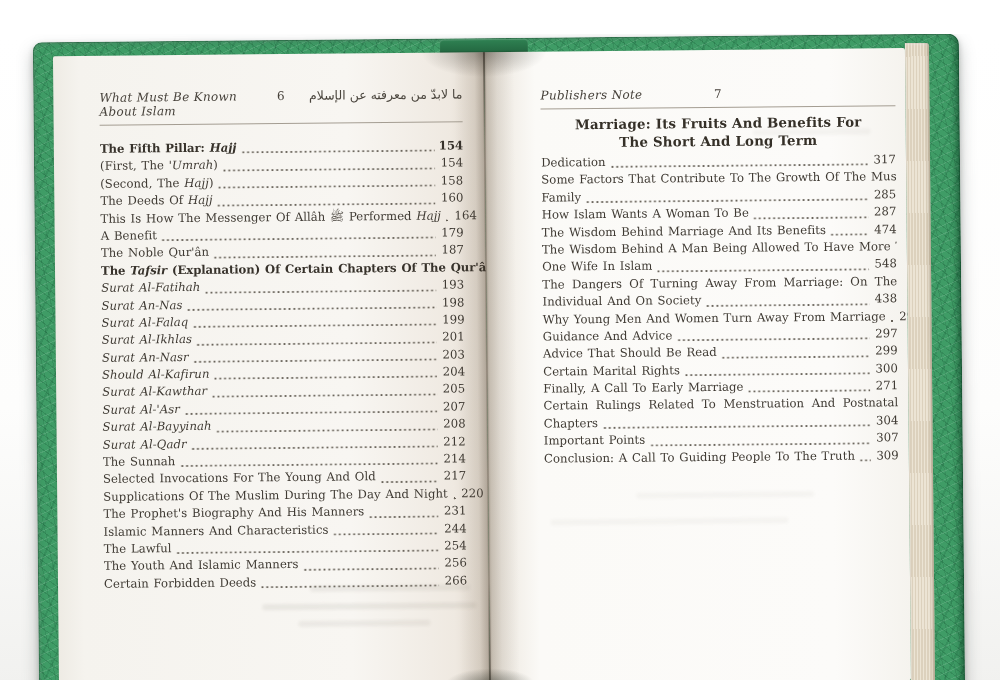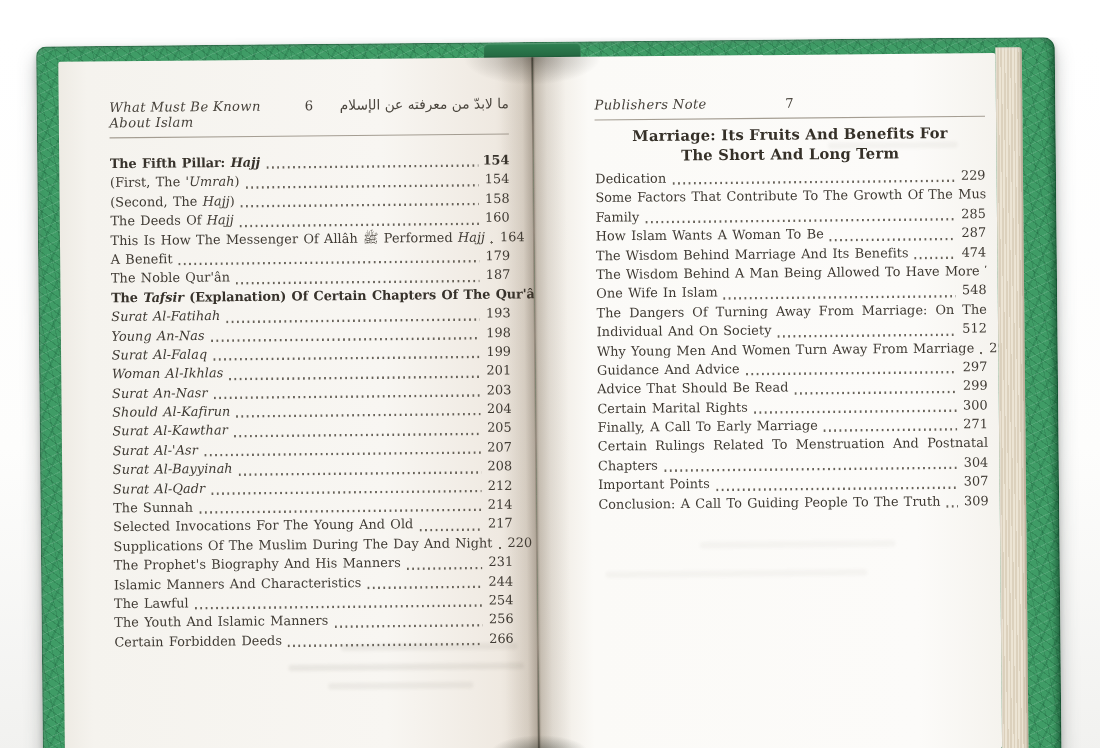--- a/index.html
+++ b/index.html
@@ -182,31 +182,31 @@
             </div>
             <div class="toc-row bold">
               <span class="toc-text">The <span class="it">Tafsir</span> (Explanation) Of Certain Chapters Of The Qur'ân</span>
             </div>
             <div class="toc-row">
               <span class="toc-text"><span class="it">Surat Al-Fatihah</span></span>
               <span class="dots"></span>
               <span class="pg">193</span>
             </div>
             <div class="toc-row">
-              <span class="toc-text"><span class="it">Young An-Nas</span></span>
+              <span class="toc-text"><span class="it">Surat An-Nas</span></span>
               <span class="dots"></span>
               <span class="pg">198</span>
             </div>
             <div class="toc-row">
               <span class="toc-text"><span class="it">Surat Al-Falaq</span></span>
               <span class="dots"></span>
               <span class="pg">199</span>
             </div>
             <div class="toc-row">
-              <span class="toc-text"><span class="it">Woman Al-Ikhlas</span></span>
+              <span class="toc-text"><span class="it">Surat Al-Ikhlas</span></span>
               <span class="dots"></span>
               <span class="pg">201</span>
             </div>
             <div class="toc-row">
               <span class="toc-text"><span class="it">Surat An-Nasr</span></span>
               <span class="dots"></span>
               <span class="pg">203</span>
             </div>
             <div class="toc-row">
               <span class="toc-text"><span class="it">Should Al-Kafirun</span></span>
@@ -286,21 +286,21 @@
           <span class="rh-side"></span>
         </div>
         <div class="section-title">
           <div>Marriage: Its Fruits And Benefits For</div>
           <div>The Short And Long Term</div>
         </div>
         <div class="toc toc-right-block" id="toc-right">
             <div class="toc-row">
               <span class="toc-text">Dedication</span>
               <span class="dots"></span>
-              <span class="pg">229</span>
+              <span class="pg">317</span>
             </div>
             <div class="toc-row wrap"><span class="toc-text">Some Factors That Contribute To The Growth Of The Muslim</span></div>
             <div class="toc-row">
               <span class="toc-text">Family</span>
               <span class="dots"></span>
               <span class="pg">285</span>
             </div>
             <div class="toc-row">
               <span class="toc-text">How Islam Wants A Woman To Be</span>
               <span class="dots"></span>
@@ -314,21 +314,21 @@
             <div class="toc-row wrap"><span class="toc-text">The Wisdom Behind A Man Being Allowed To Have More Than</span></div>
             <div class="toc-row">
               <span class="toc-text">One Wife In Islam</span>
               <span class="dots"></span>
               <span class="pg">548</span>
             </div>
             <div class="toc-row wrap"><span class="toc-text">The Dangers Of Turning Away From Marriage: On The</span></div>
             <div class="toc-row">
               <span class="toc-text">Individual And On Society</span>
               <span class="dots"></span>
-              <span class="pg">512</span>
+              <span class="pg">438</span>
             </div>
             <div class="toc-row">
               <span class="toc-text">Why Young Men And Women Turn Away From Marriage</span>
               <span class="dots"></span>
               <span class="pg">294</span>
             </div>
             <div class="toc-row">
               <span class="toc-text">Guidance And Advice</span>
               <span class="dots"></span>
               <span class="pg">297</span>

